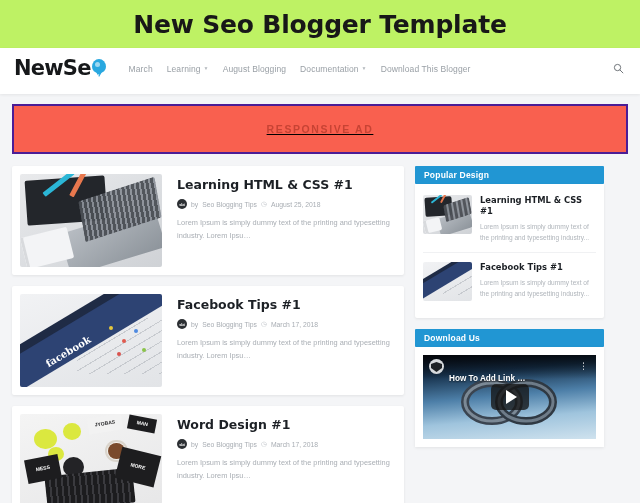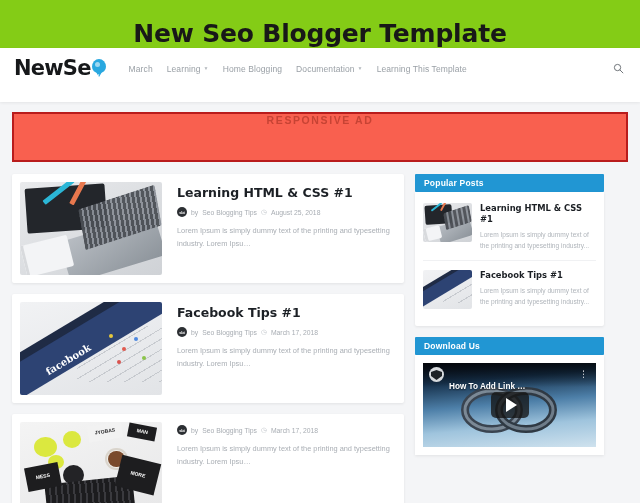--- a/index.html
+++ b/index.html
@@ -17,23 +17,23 @@
   .page {
     width: 640px;
     height: 503px;
     position: relative;
     background: #fbfbfb;
   }
 
   
   .page-heading {
     height: 48px;
-    background: #84cc16;
-    display: flex;
-    align-items: flex-end;
+    background: #bef264;
+    display: flex;
+    align-items: center;
     justify-content: center;
   }
   .page-heading h1 {
     margin: 0;
     font-size: 25px;
     font-weight: bold;
     color: #181818;
     letter-spacing: -0.2px;
     font-family: "DejaVu Sans", sans-serif;
   }
@@ -44,21 +44,21 @@
     width: 640px;
     background: #f4f5f7;
   }
 
   
   .navbar {
     background: #ffffff;
     height: 41px;
     display: flex;
     align-items: center;
-    padding: 0 12px 13px 14px;
+    padding: 0 12px 5px 14px;
     box-shadow: 0 1px 3px rgba(0,0,0,0.07);
     position: relative;
     z-index: 3;
   }
   .brand {
     display: flex;
     align-items: flex-end;
     margin-right: 22px;
     text-decoration: none;
   }
@@ -145,23 +145,25 @@
   .nav-search svg { display: block; }
 
   
   .ad-wrap {
     padding: 10px 12px 12px 12px;
     background: #f4f5f7;
   }
   .ad-banner {
     height: 46px;
     background: #f9604f;
-    border: 2px solid #b91c1c;
-    display: flex;
+    border: 2px solid #4c1d95;
+    display: flex;
+    align-items: center;
     justify-content: center;
+    text-decoration: underline;
   }
   .ad-banner span {
     font-size: 10.5px;
     letter-spacing: 1.6px;
     color: #c74334;
     font-weight: bold;
   }
 
   
   .content {
@@ -491,28 +493,28 @@
 
       <div class="nav-menu">
         <div class="nav-item">
           <span>March</span>
         </div>
         <div class="nav-item">
           <span>Learning</span>
           <span class="nav-caret">▼</span>
         </div>
         <div class="nav-item">
-          <span>Home Blogging</span>
+          <span>August Blogging</span>
         </div>
         <div class="nav-item">
           <span>Documentation</span>
           <span class="nav-caret">▼</span>
         </div>
         <div class="nav-item">
-          <span>Learning This Template</span>
+          <span>Download This Blogger</span>
         </div>
       </div>
 
       <div class="nav-search">
         <svg width="11" height="11" viewBox="0 0 16 16">
           <circle cx="6.6" cy="6.6" r="4.6" fill="none" stroke="#5f656b" stroke-width="1.3"></circle>
           <line x1="10.2" y1="10.2" x2="14.4" y2="14.4" stroke="#5f656b" stroke-width="1.3" stroke-linecap="round"></line>
         </svg>
       </div>
     </div>
@@ -587,37 +589,38 @@
               <div class="coffee"></div>
               <div class="circleblk"></div>
               <div class="kbd2"></div>
               <div class="tagA">MESS</div>
               <div class="tagB">MORE</div>
               <div class="tagC">JYOBAS</div>
               <div class="tagD">MAN</div>
             </div>
           </div>
           <div class="post-body">
+            <h2 class="post-title">Word Design #1</h2>
             <div class="post-meta">
               <span class="meta-avatar">sbt</span>
               <span class="meta-text">by</span>
               <span class="meta-text">Seo Blogging Tips</span>
               <span class="meta-sep">◷</span>
               <span class="meta-text">March 17, 2018</span>
             </div>
             <p class="post-excerpt">Lorem Ipsum is simply dummy text of the printing and typesetting industry. Lorem Ipsu…</p>
           </div>
         </div>
 
       </div>
 
       <div class="side-col">
 
         <div class="widget">
-          <div class="widget-head">Popular Posts</div>
+          <div class="widget-head">Popular Design</div>
           <div class="widget-body">
 
             <div class="pp-item">
               <div class="pp-thumb">
                 <div class="art art-laptop">
                   <div class="screen"></div>
                   <div class="pen1"></div>
                   <div class="pen2"></div>
                   <div class="base"></div>
                   <div class="kbd"></div>

